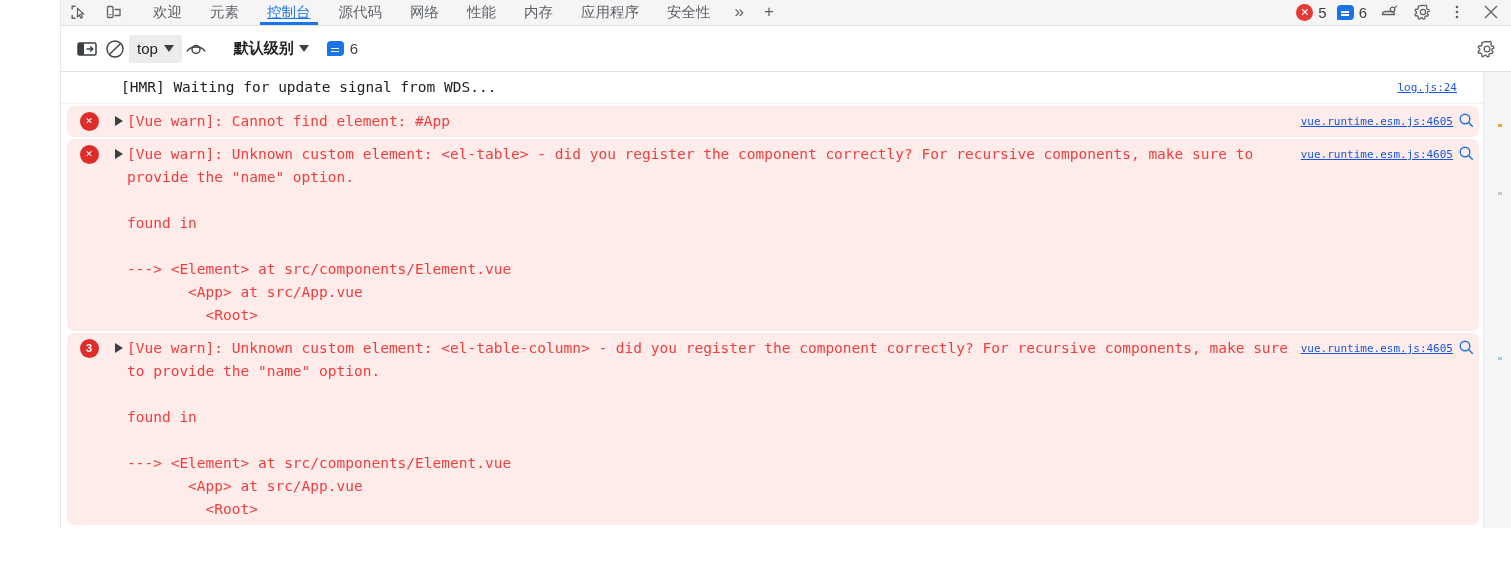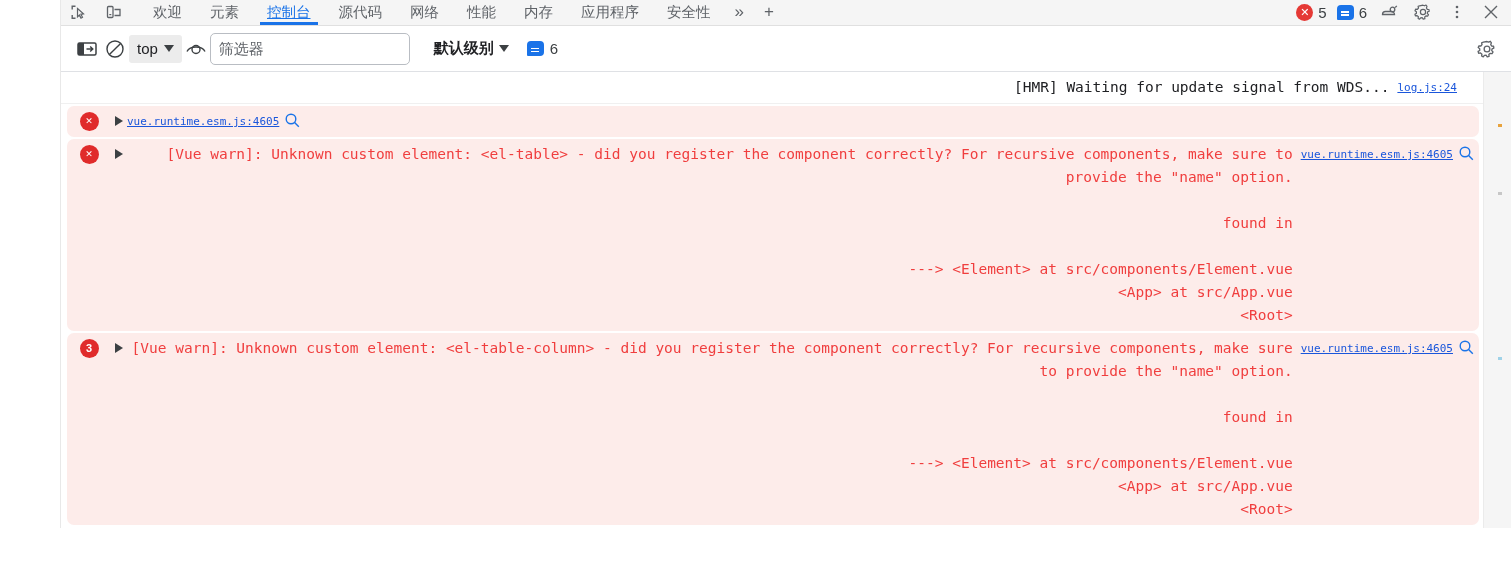--- a/index.html
+++ b/index.html
@@ -234,21 +234,20 @@
 
   
   .console-body {
     position: relative;
     flex: 1;
     overflow: hidden;
     background: #ffffff;
     font-family: "DejaVu Sans Mono", "Liberation Mono", monospace;
     font-size: 14.5px;
     line-height: 23px;
-    text-align: right;
   }
   .console-scroll {
     position: absolute;
     left: 0; top: 0; right: 28px; bottom: 0;
     overflow: hidden;
   }
 
   .msg {
     position: relative;
     display: flex;
@@ -494,21 +493,20 @@
         <span class="caret"></span>
       </div>
 
       <div class="tool-btn">
         <svg width="24" height="20" viewBox="0 0 24 20">
           <path d="M3 12.5c3-6 15-6 18 0" fill="none" stroke="#3c4043" stroke-width="1.4"></path>
           <circle cx="12" cy="10.5" r="4" fill="none" stroke="#3c4043" stroke-width="1.4"></circle>
         </svg>
       </div>
 
-      <input class="filter-input" type="text" value="" placeholder="筛选器" style="">
 
       <div class="level-select">
         <span>默认级别</span>
         <span class="caret"></span>
       </div>
 
       <div class="level-count">
         <span class="msg-dot"></span>
         <span>6</span>
       </div>
@@ -534,20 +532,21 @@
           <div class="magnify empty"></div>
         </div>
 
         <div class="msg error">
           <div class="gutter">
             <span class="badge-err xmark"></span>
           </div>
           <div class="expander">
               <span class="tri"></span>
             </div>
+          <div class="msg-text">[Vue warn]: Cannot find element: #App</div>
           <a class="src-link" href="#">vue.runtime.esm.js:4605</a>
           <div class="magnify">
             <svg width="17" height="17" viewBox="0 0 17 17">
               <circle cx="7" cy="7" r="4.8" fill="none" stroke="#1a73e8" stroke-width="1.4"></circle>
               <path d="M10.6 10.6l4.2 4.2" stroke="#1a73e8" stroke-width="1.4"></path>
             </svg>
           </div>
         </div>
 
         <div class="msg error">

